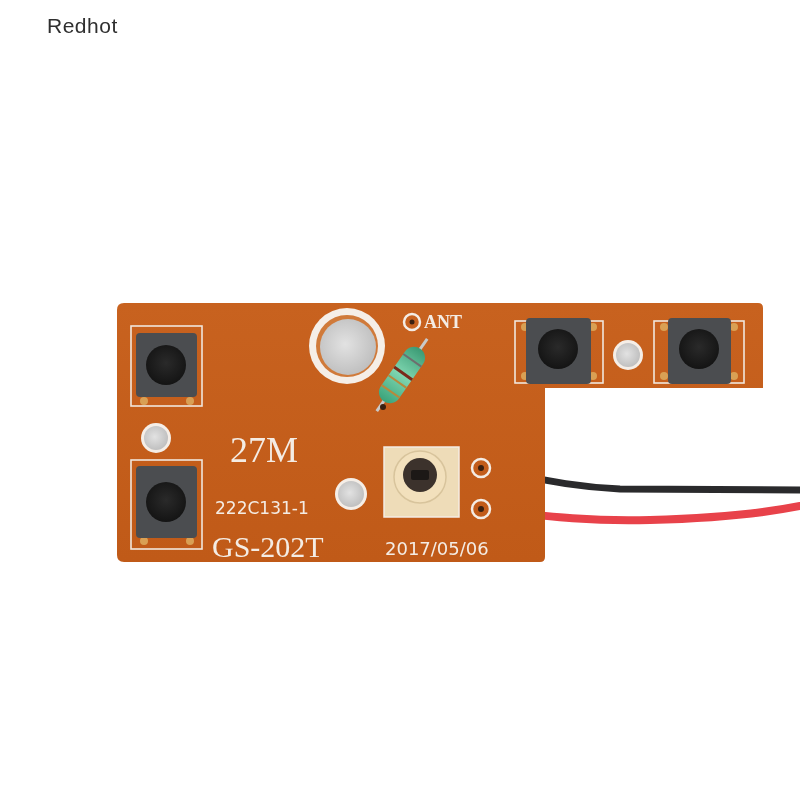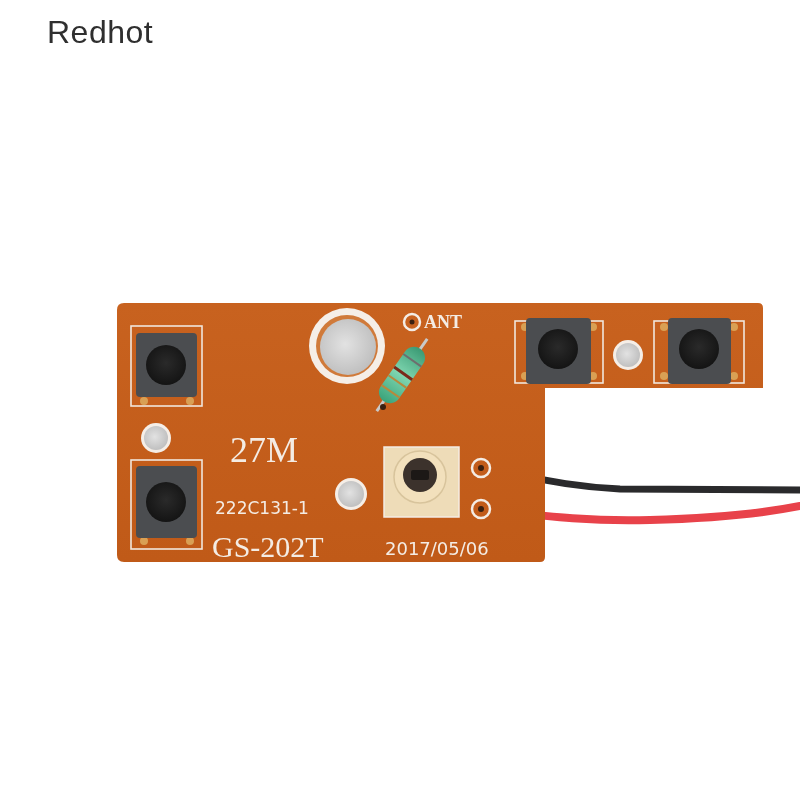--- a/index.html
+++ b/index.html
@@ -1,17 +1,17 @@
 <!DOCTYPE html>
 <html><head>
 <meta charset="utf-8">
 <style>
   html, body { margin:0; padding:0; }
   body { width:800px; height:800px; background:#ffffff; position:relative; overflow:hidden; font-family:"Liberation Sans", sans-serif; }
-  .brand { position:absolute; left:47px; top:14px; font-size:32px; color:#2f2f2f; font-family:"Liberation Sans", sans-serif; letter-spacing:0.5px; }
+  .brand { position:absolute; left:47px; top:14px; font-size:21px; color:#2f2f2f; font-family:"Liberation Sans", sans-serif; letter-spacing:0.5px; }
   .scene { position:absolute; left:0; top:0; width:800px; height:800px; }
   .silk { font-family:"Liberation Serif", serif; fill:#f4ece4; }
   .silk-sans { font-family:"DejaVu Sans", sans-serif; fill:#f4ece4; }
 </style>
 </head>
 <body>
 
 <div class="brand">Redhot</div>
 
 <svg class="scene" viewBox="0 0 800 800" xmlns="http://www.w3.org/2000/svg">

